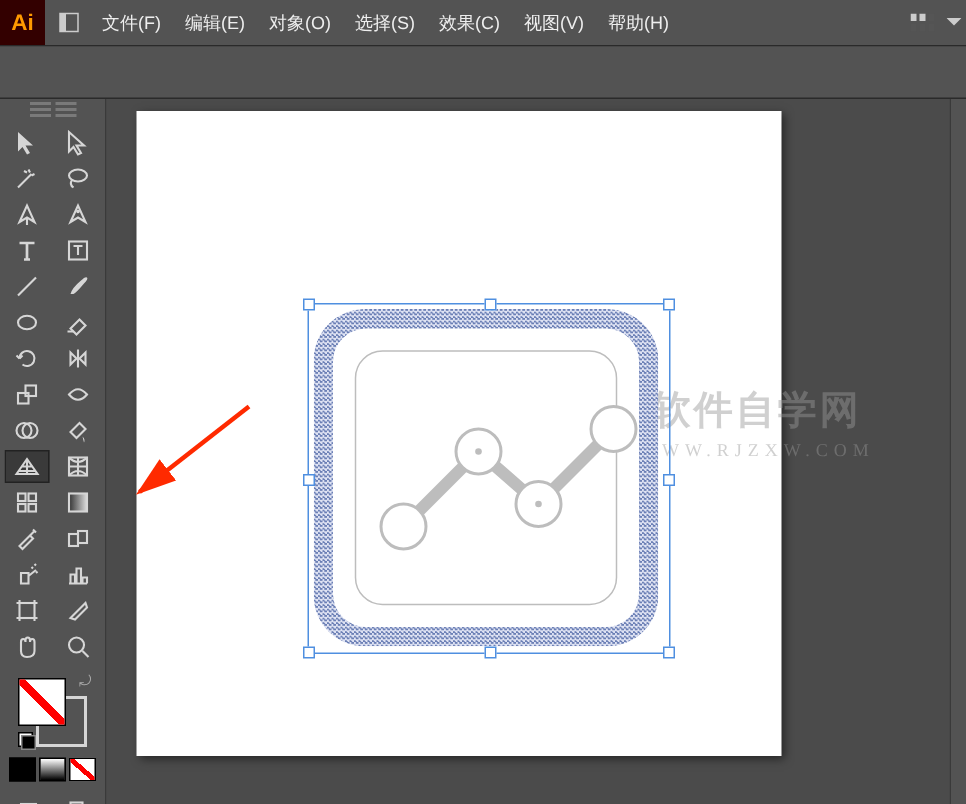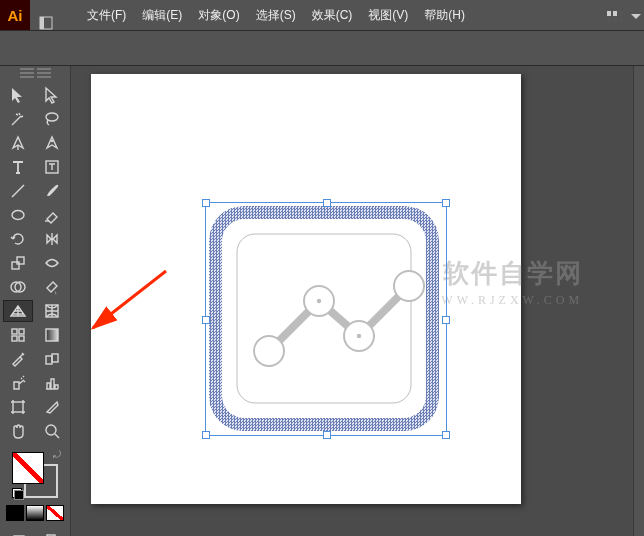--- a/index.html
+++ b/index.html
@@ -1,19 +1,19 @@
 <!DOCTYPE html>
 <html><head>
 <meta charset="utf-8">
 <style>
   html,body{margin:0;padding:0;width:644px;height:536px;overflow:hidden;font-family:"Microsoft YaHei",Arial,sans-serif;background:#4b4b4b}
-  .app-bar{height:30px;background:#535353;display:flex;align-items:flex-end;border-bottom:1px solid #2a2a2a}
+  .app-bar{height:30px;background:#535353;display:flex;align-items:center;border-bottom:1px solid #2a2a2a}
   .ai-logo{width:30px;height:30px;background:#330000;color:#ff9a00;font-weight:bold;font-size:15px;display:flex;align-items:center;justify-content:center;margin-right:4px}
   .ai-sub{width:24px;display:flex;align-items:center;justify-content:center;color:#ccc}
-  .menu{display:flex;align-items:center;margin-left:21px;gap:0}
+  .menu{display:flex;align-items:center;margin-left:2px;gap:0}
   .menu-item{color:#eee;font-size:12px;padding:0 8px;line-height:30px;cursor:default}
   .spacer{flex:1}
   .menu-icon{width:26px;height:26px;color:#ccc;display:flex;align-items:center;justify-content:center}
   .control-bar{height:34px;background:#535353;border-bottom:1px solid #2a2a2a}
   .main{height:472px;background:#535353;display:flex}
   .tool-well{width:70px;background:#535353;border-right:1px solid #3a3a3a;position:relative;padding-top:4px}
   .tool-handle{height:6px;display:flex;justify-content:center;align-items:center;gap:3px}
   .tool-handle span{width:14px;height:2px;background:#7a7a7a;position:relative}
   .tool-handle span:before,.tool-handle span:after{content:"";position:absolute;left:0;right:0;height:2px;background:#7a7a7a}
   .tool-handle span:before{top:-4px}.tool-handle span:after{top:4px}
@@ -39,21 +39,21 @@
   .tab{background:#3f3f3f;color:#ddd;font-size:12px;display:flex;align-items:center;padding:0 8px;gap:8px}
   .tab .x{color:#bbb;font-size:13px;cursor:default}
   .canvas{flex:1;position:relative;background:#4b4b4b}
   .artboard{position:absolute;left:20px;top:8px;width:430px;height:430px;background:white;box-shadow:2px 2px 6px rgba(0,0,0,.5)}
   .sel-bbox{position:absolute;border:1px solid #4f8fe0}
   .handle{position:absolute;width:6px;height:6px;background:white;border:1px solid #4f8fe0}
   .obj-frame{position:absolute;border-radius:26px}
   .obj-frame .halo{position:absolute;inset:-10px;border-radius:34px;background:repeating-conic-gradient(#6b7fb5 0 25%,#dfe3f3 0 50%);background-size:3px 3px;-webkit-mask:radial-gradient(farthest-side,transparent calc(100% - 13px),black calc(100% - 13px));mask:linear-gradient(black,black);padding:13px;box-sizing:border-box}
   .obj-frame .halo::before{content:"";position:absolute;inset:13px;background:white;border-radius:22px}
   .chart{position:absolute;inset:0}
-  .watermark{position:absolute;color:rgba(150,150,150,.45);font-family:"SimHei","Microsoft YaHei";letter-spacing:2px;text-align:right;pointer-events:none}
+  .watermark{position:absolute;color:rgba(150,150,150,.45);font-family:"SimHei","Microsoft YaHei";letter-spacing:2px;text-align:center;pointer-events:none}
   .watermark .l1{font-size:26px;font-weight:bold}
   .watermark .l2{font-size:12px;letter-spacing:4px;margin-top:2px}
   .arrow-ann{position:absolute;pointer-events:none}
   .vstrip{width:10px;background:#535353;border-left:1px solid #3a3a3a}
 </style>
 </head>
 <body>
 
 <div class="app-bar">
   <div class="ai-logo">Ai</div>

